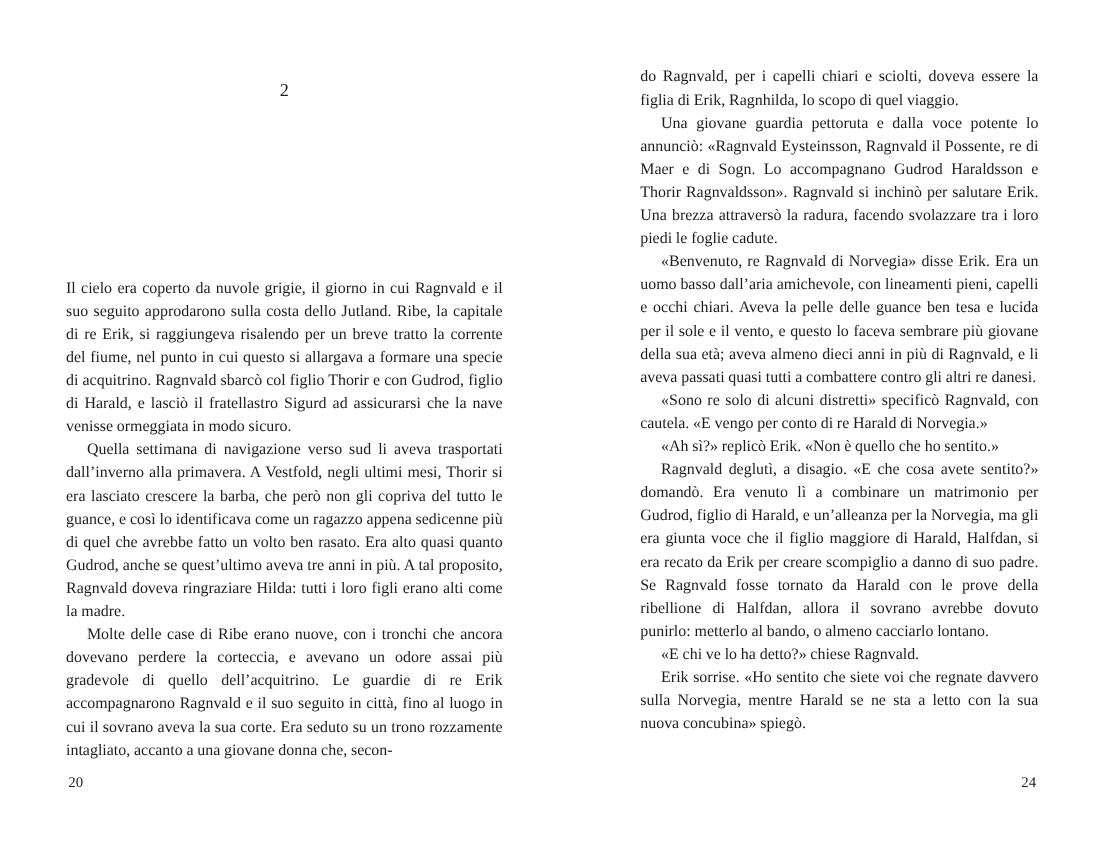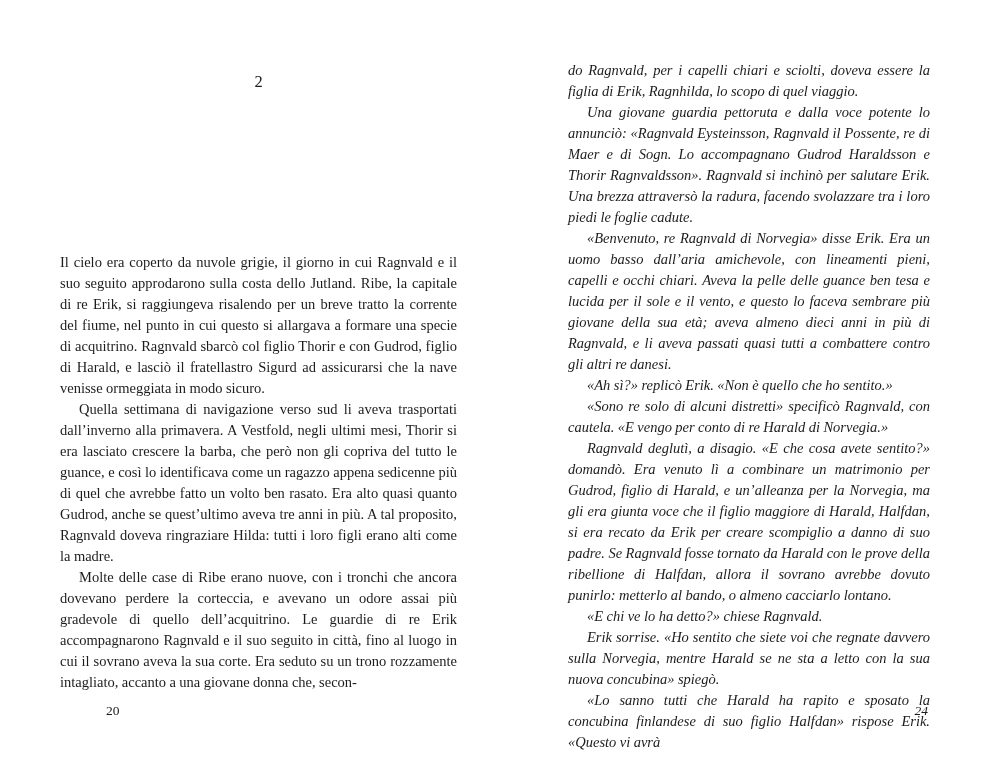--- a/index.html
+++ b/index.html
@@ -17,21 +17,21 @@
     background: #ffffff;
     font-family: "Liberation Serif", "DejaVu Serif", serif;
     color: #1c1c1c;
   }
   .page {
     position: absolute;
     top: 0;
     height: 768px;
   }
   .page-left  { left: 60px;  width: 397px; }
-  .page-right { left: 568px; width: 362px; font-style: italic; }
+  .page-right { left: 582px; width: 362px; }
 
   .chapter-number {
     margin-top: 72px;
     text-align: center;
     font-size: 16.5px;
     color: #1c1c1c;
   }
 
   .text-block-left  { margin-top: 160px; }
   .text-block-right { margin-top: 60px; }
@@ -47,21 +47,21 @@
   }
   .indent { text-indent: 19px; }
   .no-indent { text-indent: 0; }
 
   .page-number {
     position: absolute;
     top: 703px;
     font-size: 13.5px;
     color: #1c1c1c;
   }
-  .page-number.num-left  { left: 2px; margin-left: 44px; }
+  .page-number.num-left  { left: 2px; }
   .page-number.num-right { right: 2px; }
 </style>
 </head>
 <body>
 
 <div class="spread">
 
   <div class="page page-left">
     <div class="chapter-number">2</div>
 
@@ -72,24 +72,23 @@
     </div>
 
     <div class="page-number num-left">20</div>
   </div>
 
   <div class="page page-right">
     <div class="text-block-right">
       <p class="para no-indent" lang="it">do Ragnvald, per i capelli chiari e sciolti, doveva essere la figlia di Erik, Ragnhilda, lo scopo di quel viaggio.</p>
       <p class="para indent" lang="it">Una giovane guardia pettoruta e dalla voce potente lo annunciò: «Ragnvald Eysteinsson, Ragnvald il Possente, re di Maer e di Sogn. Lo accompagnano Gudrod Haraldsson e Thorir Ragnvaldsson». Ragnvald si inchinò per salutare Erik. Una brezza attraversò la radura, facendo svolazzare tra i loro piedi le foglie cadute.</p>
       <p class="para indent" lang="it">«Benvenuto, re Ragnvald di Norvegia» disse Erik. Era un uomo basso dall’aria amichevole, con lineamenti pieni, capelli e occhi chiari. Aveva la pelle delle guance ben tesa e lucida per il sole e il vento, e questo lo faceva sembrare più giovane della sua età; aveva almeno dieci anni in più di Ragnvald, e li aveva passati quasi tutti a combattere contro gli altri re danesi.</p>
+      <p class="para indent" lang="it">«Sono re solo di alcuni distretti» specificò Ragnvald, con cautela. «E vengo per conto di re Harald di Norvegia.»</p>
       <p class="para indent" lang="it">«Ah sì?» replicò Erik. «Non è quello che ho sentito.»</p>
-      <p class="para indent" lang="it">«Sono re solo di alcuni distretti» specificò Ragnvald, con cautela. «E vengo per conto di re Harald di Norvegia.»</p>
       <p class="para indent" lang="it">Ragnvald deglutì, a disagio. «E che cosa avete sentito?» domandò. Era venuto lì a combinare un matrimonio per Gudrod, figlio di Harald, e un’alleanza per la Norvegia, ma gli era giunta voce che il figlio maggiore di Harald, Halfdan, si era recato da Erik per creare scompiglio a danno di suo padre. Se Ragnvald fosse tornato da Harald con le prove della ribellione di Halfdan, allora il sovrano avrebbe dovuto punirlo: metterlo al bando, o almeno cacciarlo lontano.</p>
       <p class="para indent" lang="it">«E chi ve lo ha detto?» chiese Ragnvald.</p>
       <p class="para indent" lang="it">Erik sorrise. «Ho sentito che siete voi che regnate davvero sulla Norvegia, mentre Harald se ne sta a letto con la sua nuova concubina» spiegò.</p>
-      <p class="para indent" lang="it">«Lo sanno tutti che Harald ha rapito e sposato la concubina finlandese di suo figlio Halfdan» rispose Erik. «Questo vi avrà</p>
     </div>
 
     <div class="page-number num-right">24</div>
   </div>
 
 </div>
 
 </body></html>

